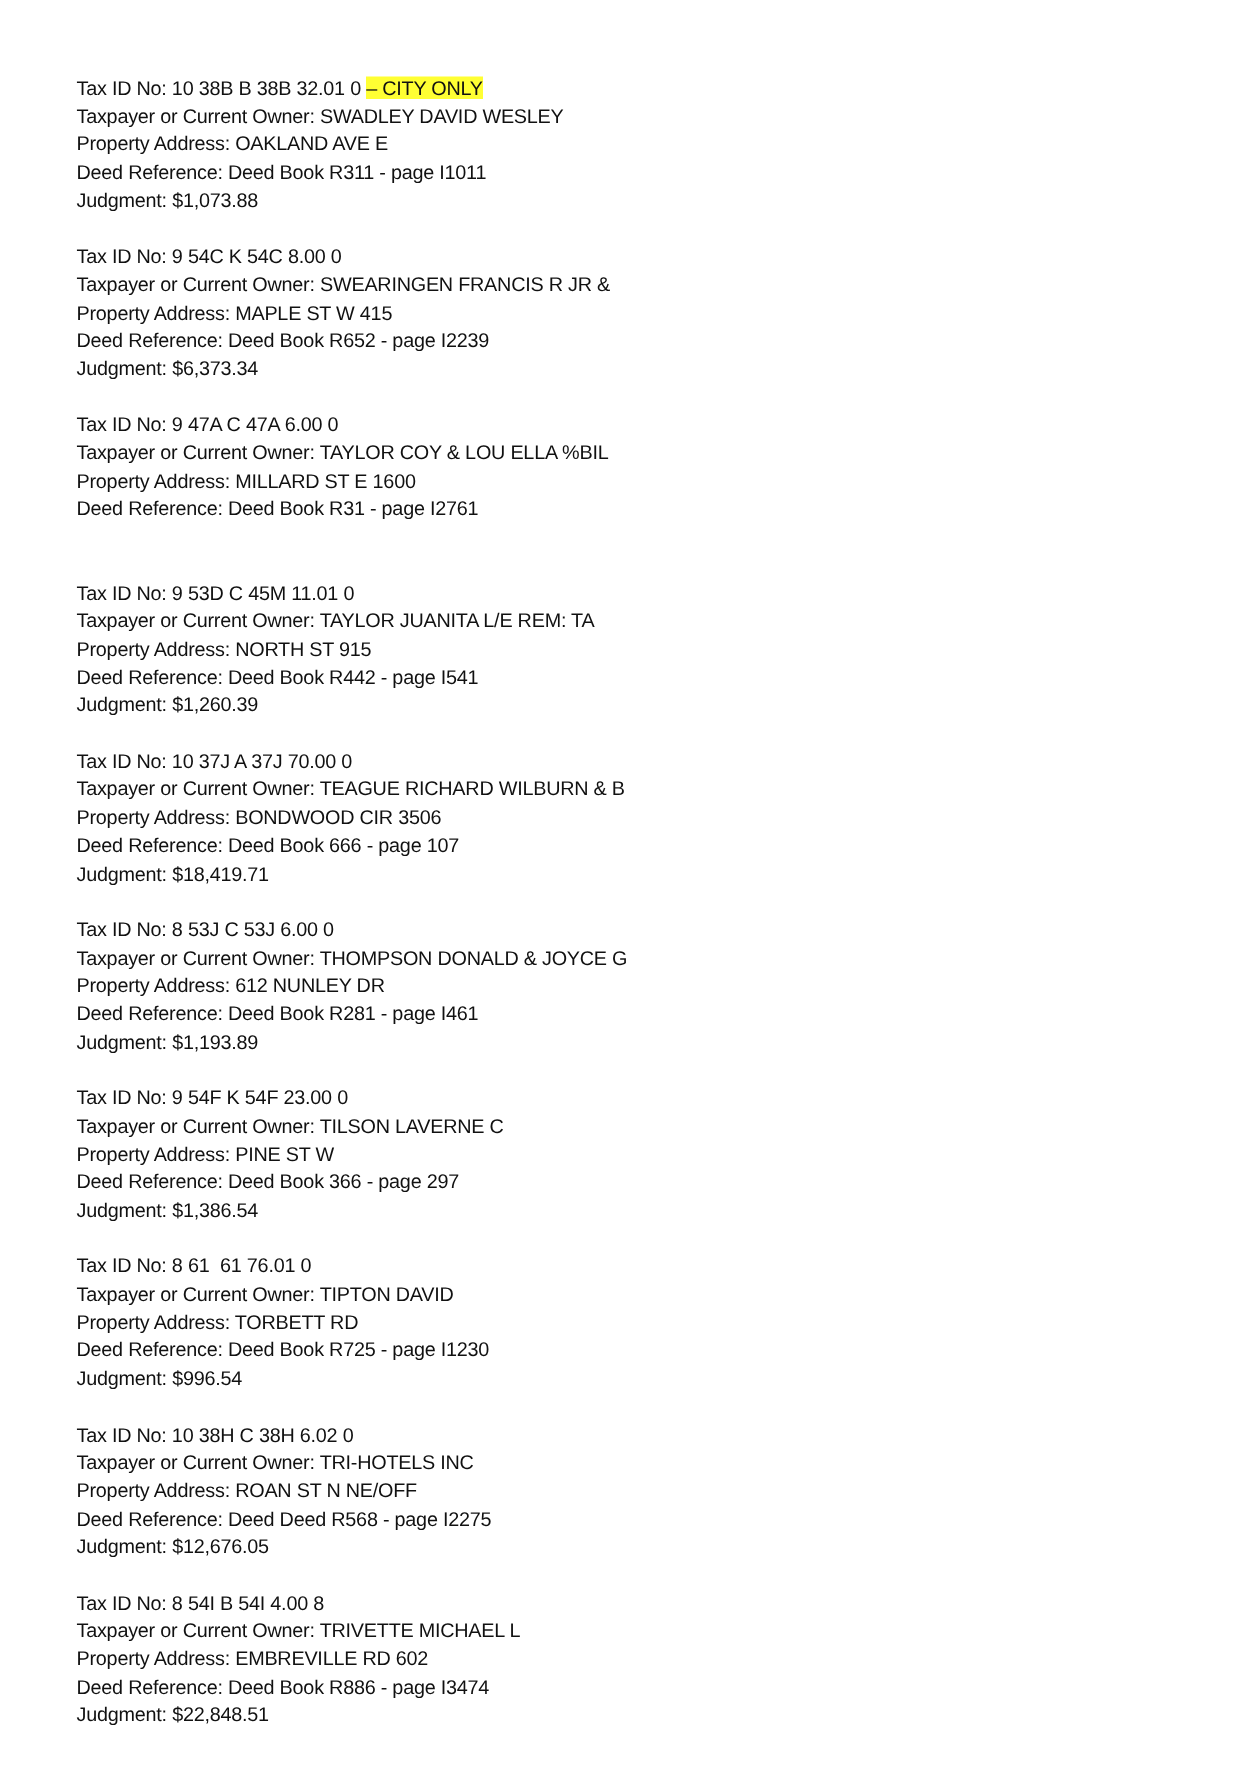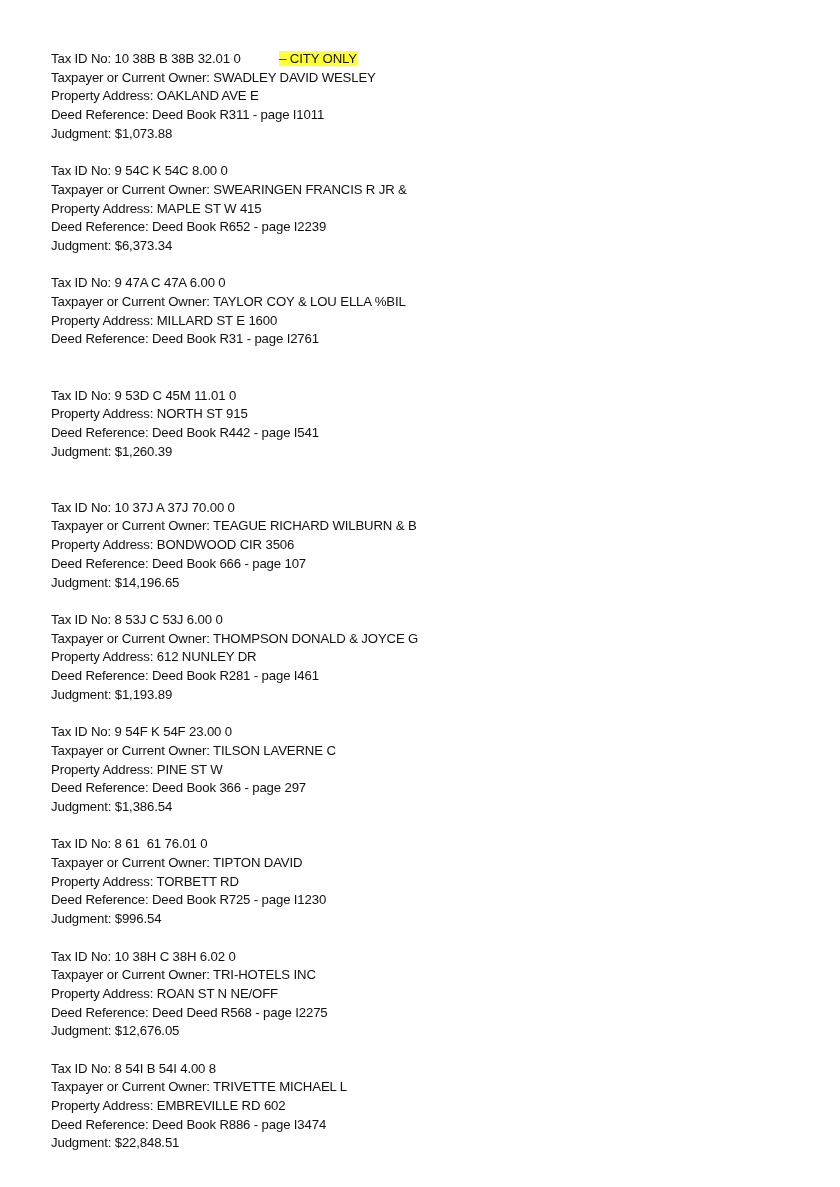--- a/index.html
+++ b/index.html
@@ -27,21 +27,20 @@
       box-sizing: border-box;
     }
     .line {
       height: 18.7px;
       line-height: 18.7px;
       white-space: pre;
       letter-spacing: -0.15px;
     }
     .highlight {
       background: #ffff33;
-      margin-left: 35px;
     }
   </style>
 </head>
 <body>
 
 <div class="page">
 
   <div class="record">
     <div class="line"><span>Tax ID No: </span><span>10 38B B 38B 32.01 0 </span><span class="highlight">– CITY ONLY</span></div>
     <div class="line"><span>Taxpayer or Current Owner: </span><span>SWADLEY DAVID WESLEY</span></div>
@@ -60,31 +59,32 @@
 
   <div class="record">
     <div class="line"><span>Tax ID No: </span><span>9 47A C 47A 6.00 0</span></div>
     <div class="line"><span>Taxpayer or Current Owner: </span><span>TAYLOR COY &amp; LOU ELLA %BIL</span></div>
     <div class="line"><span>Property Address: </span><span>MILLARD ST E 1600</span></div>
     <div class="line"><span>Deed Reference: </span><span>Deed Book R31 - page I2761</span></div>
   </div>
 
   <div class="record">
     <div class="line"><span>Tax ID No: </span><span>9 53D C 45M 11.01 0</span></div>
+    <div class="line"><span>Taxpayer or Current Owner: </span><span>TAYLOR JUANITA L/E REM: TA</span></div>
     <div class="line"><span>Property Address: </span><span>NORTH ST 915</span></div>
     <div class="line"><span>Deed Reference: </span><span>Deed Book R442 - page I541</span></div>
     <div class="line"><span>Judgment: </span><span>$1,260.39</span></div>
   </div>
 
   <div class="record">
     <div class="line"><span>Tax ID No: </span><span>10 37J A 37J 70.00 0</span></div>
     <div class="line"><span>Taxpayer or Current Owner: </span><span>TEAGUE RICHARD WILBURN &amp; B</span></div>
     <div class="line"><span>Property Address: </span><span>BONDWOOD CIR 3506</span></div>
     <div class="line"><span>Deed Reference: </span><span>Deed Book 666 - page 107</span></div>
-    <div class="line"><span>Judgment: </span><span>$14,196.65</span></div>
+    <div class="line"><span>Judgment: </span><span>$18,419.71</span></div>
   </div>
 
   <div class="record">
     <div class="line"><span>Tax ID No: </span><span>8 53J C 53J 6.00 0</span></div>
     <div class="line"><span>Taxpayer or Current Owner: </span><span>THOMPSON DONALD &amp; JOYCE G</span></div>
     <div class="line"><span>Property Address: </span><span>612 NUNLEY DR</span></div>
     <div class="line"><span>Deed Reference: </span><span>Deed Book R281 - page I461</span></div>
     <div class="line"><span>Judgment: </span><span>$1,193.89</span></div>
   </div>
 

